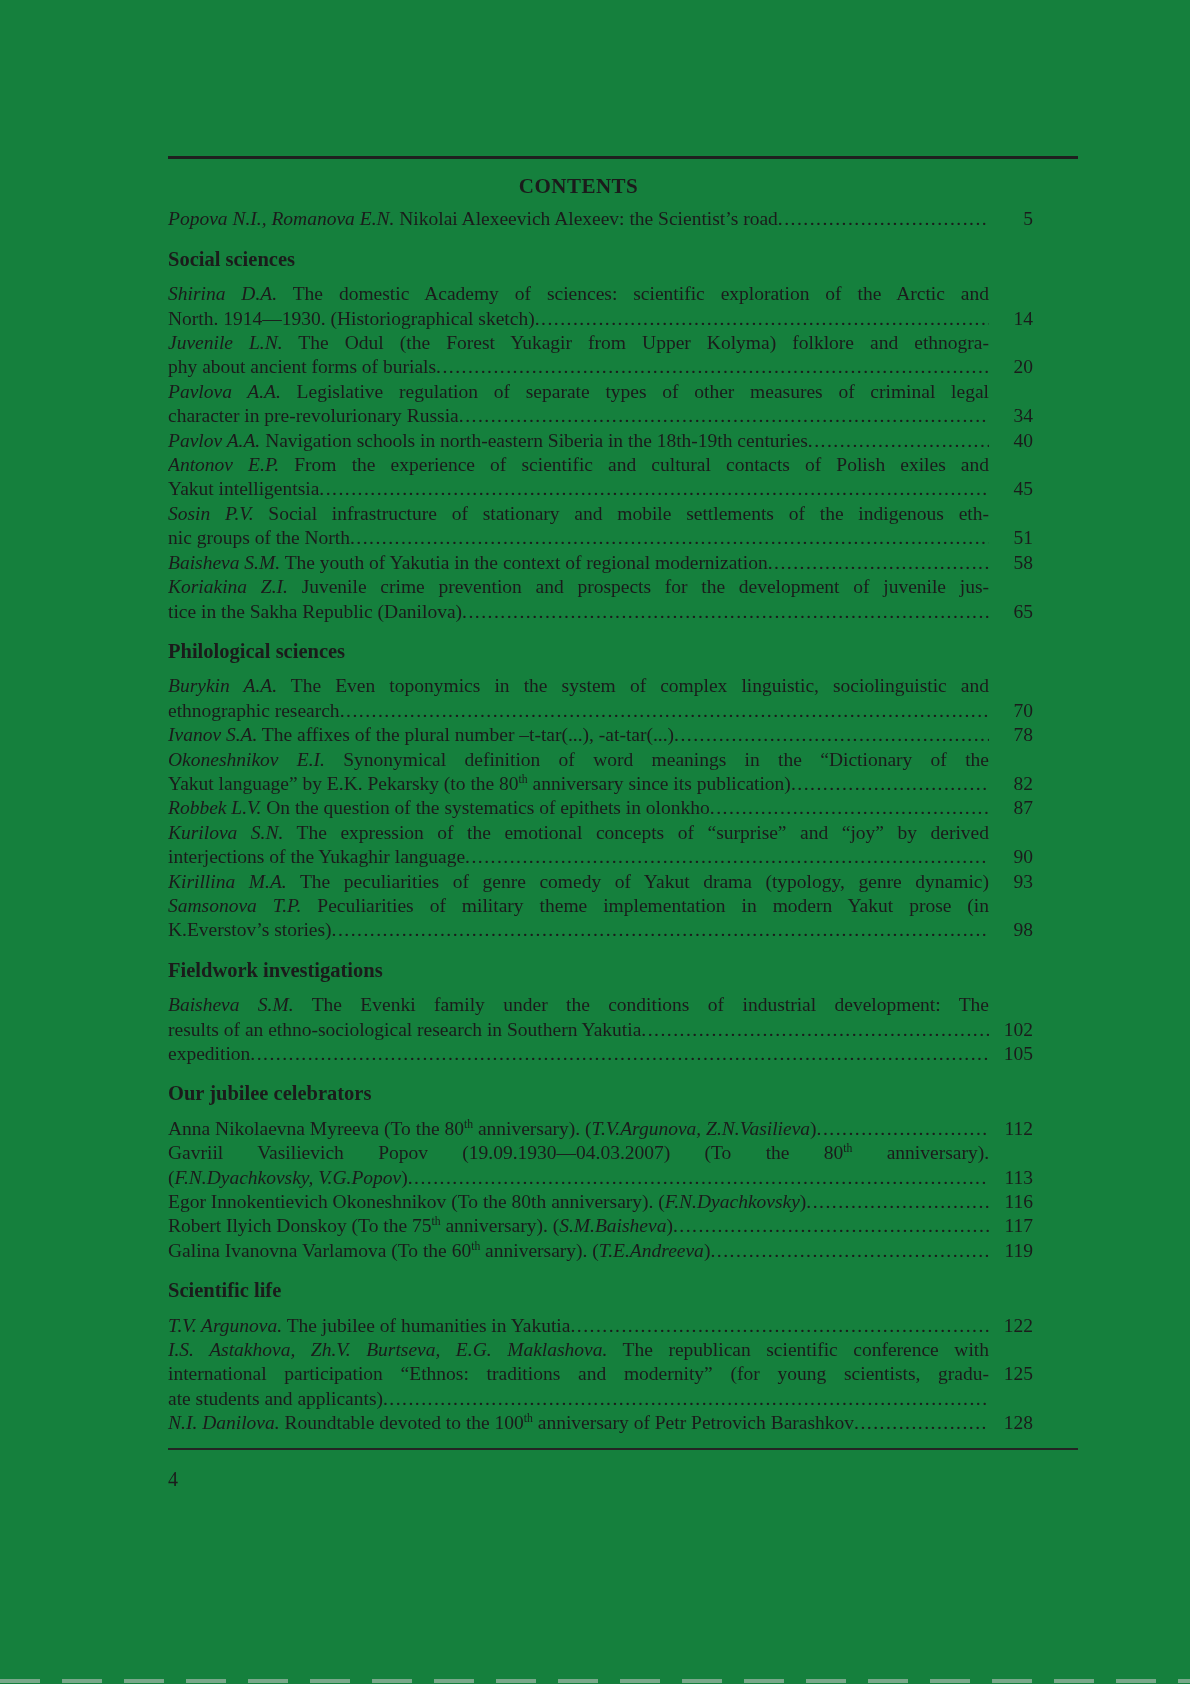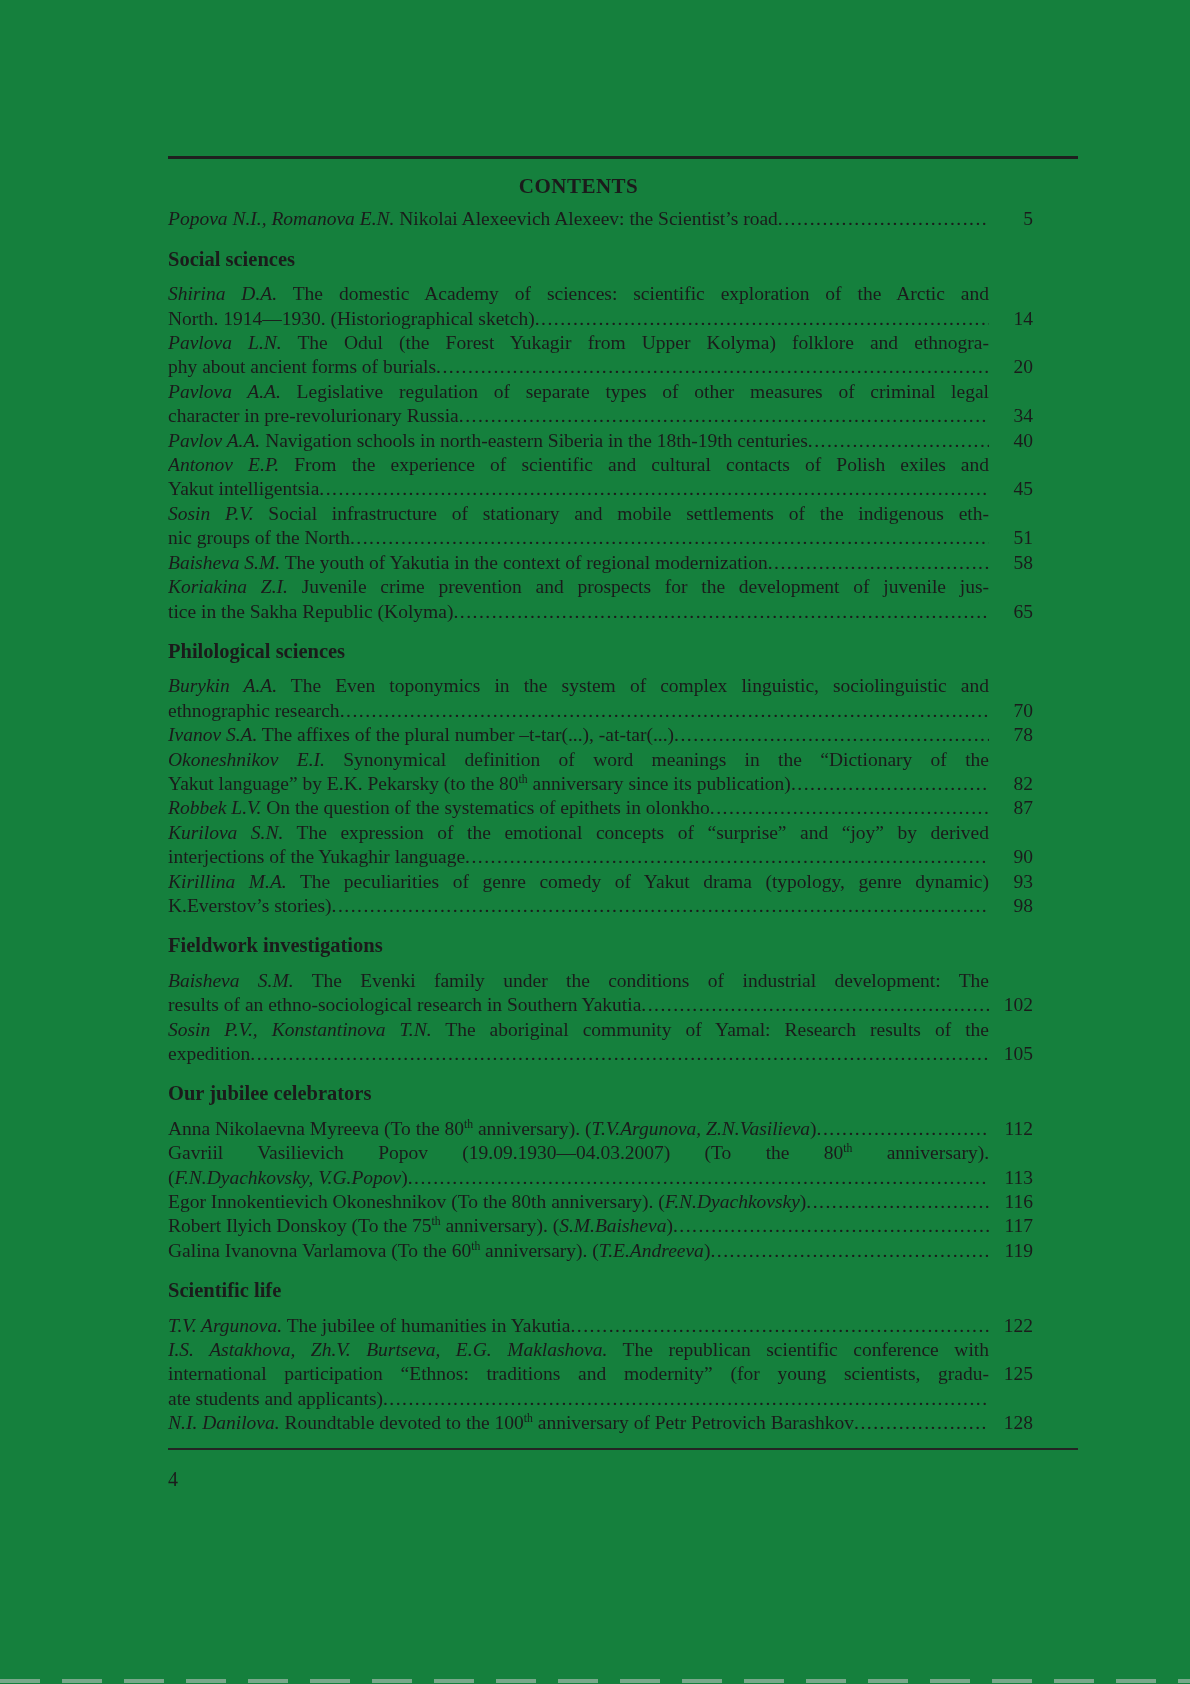--- a/index.html
+++ b/index.html
@@ -110,21 +110,21 @@
               <span class="pg"></span>
             </div>
             <div class="toc-line">
               <span class="lt">North. 1914—1930. (Historiographical sketch)</span>
               <span class="dots">................................................................................................................................................................................................................................................</span>
               <span class="pg">14</span>
             </div>
           </div>
           <div class="toc-entry">
             <div class="toc-line">
-              <span class="lt justify"><em>Pavlova L.N.</em> The Odul (the Forest Yukagir from Upper Kolyma) folklore and ethnogra-</span>
+              <span class="lt justify"><em>Juvenile L.N.</em> The Odul (the Forest Yukagir from Upper Kolyma) folklore and ethnogra-</span>
               <span class="pg"></span>
             </div>
             <div class="toc-line">
               <span class="lt">phy about ancient forms of burials</span>
               <span class="dots">................................................................................................................................................................................................................................................</span>
               <span class="pg">20</span>
             </div>
           </div>
           <div class="toc-entry">
             <div class="toc-line">
@@ -172,21 +172,21 @@
               <span class="dots">................................................................................................................................................................................................................................................</span>
               <span class="pg">58</span>
             </div>
           </div>
           <div class="toc-entry">
             <div class="toc-line">
               <span class="lt justify"><em>Koriakina Z.I.</em> Juvenile crime prevention and prospects for the development of juvenile jus-</span>
               <span class="pg"></span>
             </div>
             <div class="toc-line">
-              <span class="lt">tice in the Sakha Republic (Kolyma)</span>
+              <span class="lt">tice in the Sakha Republic (Danilova)</span>
               <span class="dots">................................................................................................................................................................................................................................................</span>
               <span class="pg">65</span>
             </div>
           </div>
         </div>
         <div>
           <div class="section-heading">Philological sciences</div>
           <div class="toc-entry">
             <div class="toc-line">
               <span class="lt justify"><em>Burykin A.A.</em> The Even toponymics in the system of complex linguistic, sociolinguistic and</span>
@@ -235,44 +235,44 @@
             </div>
           </div>
           <div class="toc-entry">
             <div class="toc-line">
               <span class="lt justify"><em>Kirillina M.A.</em> The peculiarities of genre comedy of Yakut drama (typology, genre dynamic)</span>
               <span class="pg">93</span>
             </div>
           </div>
           <div class="toc-entry">
             <div class="toc-line">
+              <span class="lt justify"><em>Samsonova T.P.</em> Peculiarities of military theme implementation in modern Yakut prose (in</span>
+              <span class="pg"></span>
+            </div>
+            <div class="toc-line">
               <span class="lt">K.Everstov’s stories)</span>
               <span class="dots">................................................................................................................................................................................................................................................</span>
               <span class="pg">98</span>
             </div>
           </div>
         </div>
         <div>
           <div class="section-heading">Fieldwork investigations</div>
           <div class="toc-entry">
             <div class="toc-line">
               <span class="lt justify"><em>Baisheva S.M.</em> The Evenki family under the conditions of industrial development: The</span>
               <span class="pg"></span>
             </div>
             <div class="toc-line">
               <span class="lt">results of an ethno-sociological research in Southern Yakutia</span>
               <span class="dots">................................................................................................................................................................................................................................................</span>
               <span class="pg">102</span>
             </div>
           </div>
           <div class="toc-entry">
-            <div class="toc-line">
-              <span class="lt justify"><em>Sosin P.V., Konstantinova T.N.</em> The aboriginal community of Yamal: Research results of the</span>
-              <span class="pg"></span>
-            </div>
             <div class="toc-line">
               <span class="lt">expedition</span>
               <span class="dots">................................................................................................................................................................................................................................................</span>
               <span class="pg">105</span>
             </div>
           </div>
         </div>
         <div>
           <div class="section-heading">Our jubilee celebrators</div>
           <div class="toc-entry">

